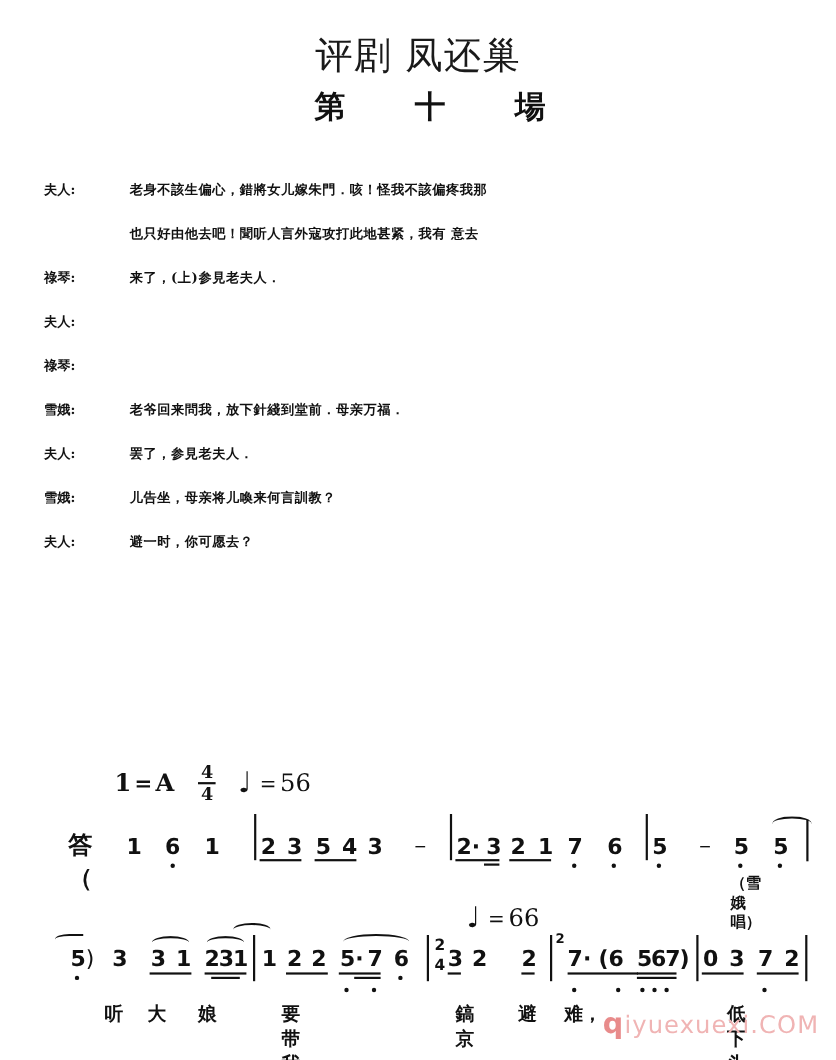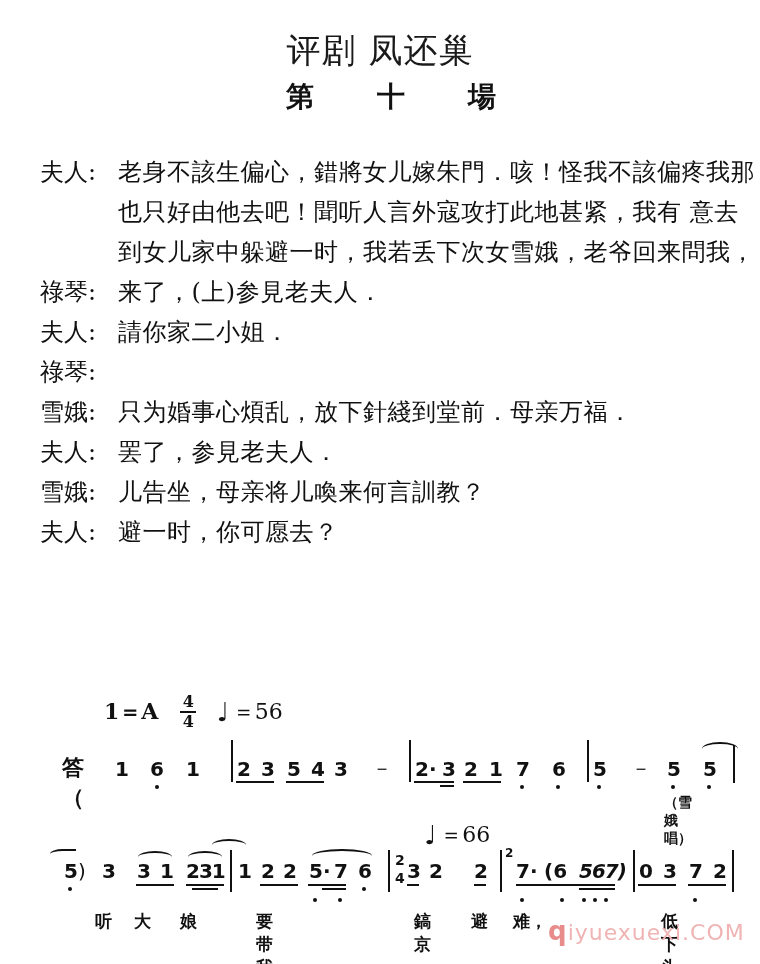--- a/index.html
+++ b/index.html
@@ -10,21 +10,21 @@
   .title {
     position: absolute; left: 0; width: 760px; top: 28px; text-align: center;
     font-size: 34px; letter-spacing: 1px; font-weight: normal; color: #1a1a1a;
   }
   .subtitle {
     position: absolute; top: 78px; left: 286px; width: 210px;
     display: flex; justify-content: space-between;
     font-size: 28px; font-weight: bold; color: #111;
   }
   .dialogue { position: absolute; left: 40px; top: 152px; width: 700px; }
-  .line { display: flex; font-size: 24px; font-weight: normal; line-height: 40px; }
+  .line { display: flex; font-size: 12px; font-weight: bold; line-height: 40px; }
   .speaker { width: 78px; flex-shrink: 0; white-space: nowrap; }
   .speech { flex: 1; }
   .speech .row { display: block; white-space: nowrap; letter-spacing: 0.5px; }
 
   .music { position: absolute; left: 0; top: 0; width: 760px; height: 964px; pointer-events: none; margin-left: 16px; }
   .key {
     position: absolute; left: 88px; top: 694px; font-size: 22px; font-weight: bold;
     font-family: "DejaVu Serif", serif; display: flex; align-items: center;
   }
   .frac { display: inline-flex; flex-direction: column; align-items: center; margin-left: 22px; font-size: 16px; line-height: 16px; }
@@ -54,42 +54,38 @@
   <span>十</span>
   <span>場</span>
 </div>
 
 <div class="dialogue">
   <div class="line">
     <span class="speaker">夫人:</span>
     <span class="speech">
       <span class="row">老身不該生偏心，錯將女儿嫁朱門．咳！怪我不該偏疼我那</span>
       <span class="row">也只好由他去吧！聞听人言外寇攻打此地甚紧，我有 意去</span>
-      <span class="row">到女儿家中躲避一时，我若丢下次女雪娥，老爷回来問我，</span>
     </span>
   </div>
   <div class="line">
     <span class="speaker">祿琴:</span>
     <span class="speech">
         <span class="row">来了，(上)参見老夫人．</span>
       </span>
   </div>
   <div class="line">
     <span class="speaker">夫人:</span>
-    <span class="speech">
-        <span class="row">請你家二小姐．</span>
-      </span>
   </div>
   <div class="line">
     <span class="speaker">祿琴:</span>
   </div>
   <div class="line">
     <span class="speaker">雪娥:</span>
     <span class="speech">
-        <span class="row">只为婚事心煩乱，放下針綫到堂前．母亲万福．</span>
+        <span class="row">老爷回来問我，放下針綫到堂前．母亲万福．</span>
       </span>
   </div>
   <div class="line">
     <span class="speaker">夫人:</span>
     <span class="speech">
         <span class="row">罢了，参見老夫人．</span>
       </span>
   </div>
   <div class="line">
     <span class="speaker">雪娥:</span>
@@ -201,21 +197,21 @@
     <span class="n" style="left:413px;top:859px;">2</span>
     <span class="n" style="left:458px;top:859px;">2</span>
     <span class="ul" style="left:458px;top:884px;width:12px;"></span>
     <span class="barline" style="left:484px;top:850px;height:42px;"></span>
     <span class="note-small" style="left:489px;top:846px;font-size:12px;">2</span>
     <span class="n" style="left:500px;top:859px;">7·</span>
     <span class="dot" style="left:504px;top:898px;"></span>
     <span class="n" style="left:528px;top:859px;">(6</span>
     <span class="ul" style="left:500px;top:884px;width:64px;"></span>
     <span class="dot" style="left:544px;top:898px;"></span>
-    <span class="n" style="left:563px;top:859px;letter-spacing:-1px;font-style:italic;">567)</span>
+    <span class="n" style="left:563px;top:859px;letter-spacing:-1px;">567)</span>
     <span class="ul" style="left:563px;top:884px;width:36px;"></span>
     <span class="ul" style="left:563px;top:888px;width:36px;"></span>
     <span class="dot" style="left:566px;top:898px;"></span>
     <span class="dot" style="left:577px;top:898px;"></span>
     <span class="dot" style="left:588px;top:898px;"></span>
     <span class="barline" style="left:617px;top:850px;height:42px;"></span>
     <span class="n" style="left:623px;top:859px;">0</span>
     <span class="n" style="left:647px;top:859px;">3</span>
     <span class="ul" style="left:622px;top:884px;width:38px;"></span>
     <span class="n" style="left:673px;top:859px;">7</span>

